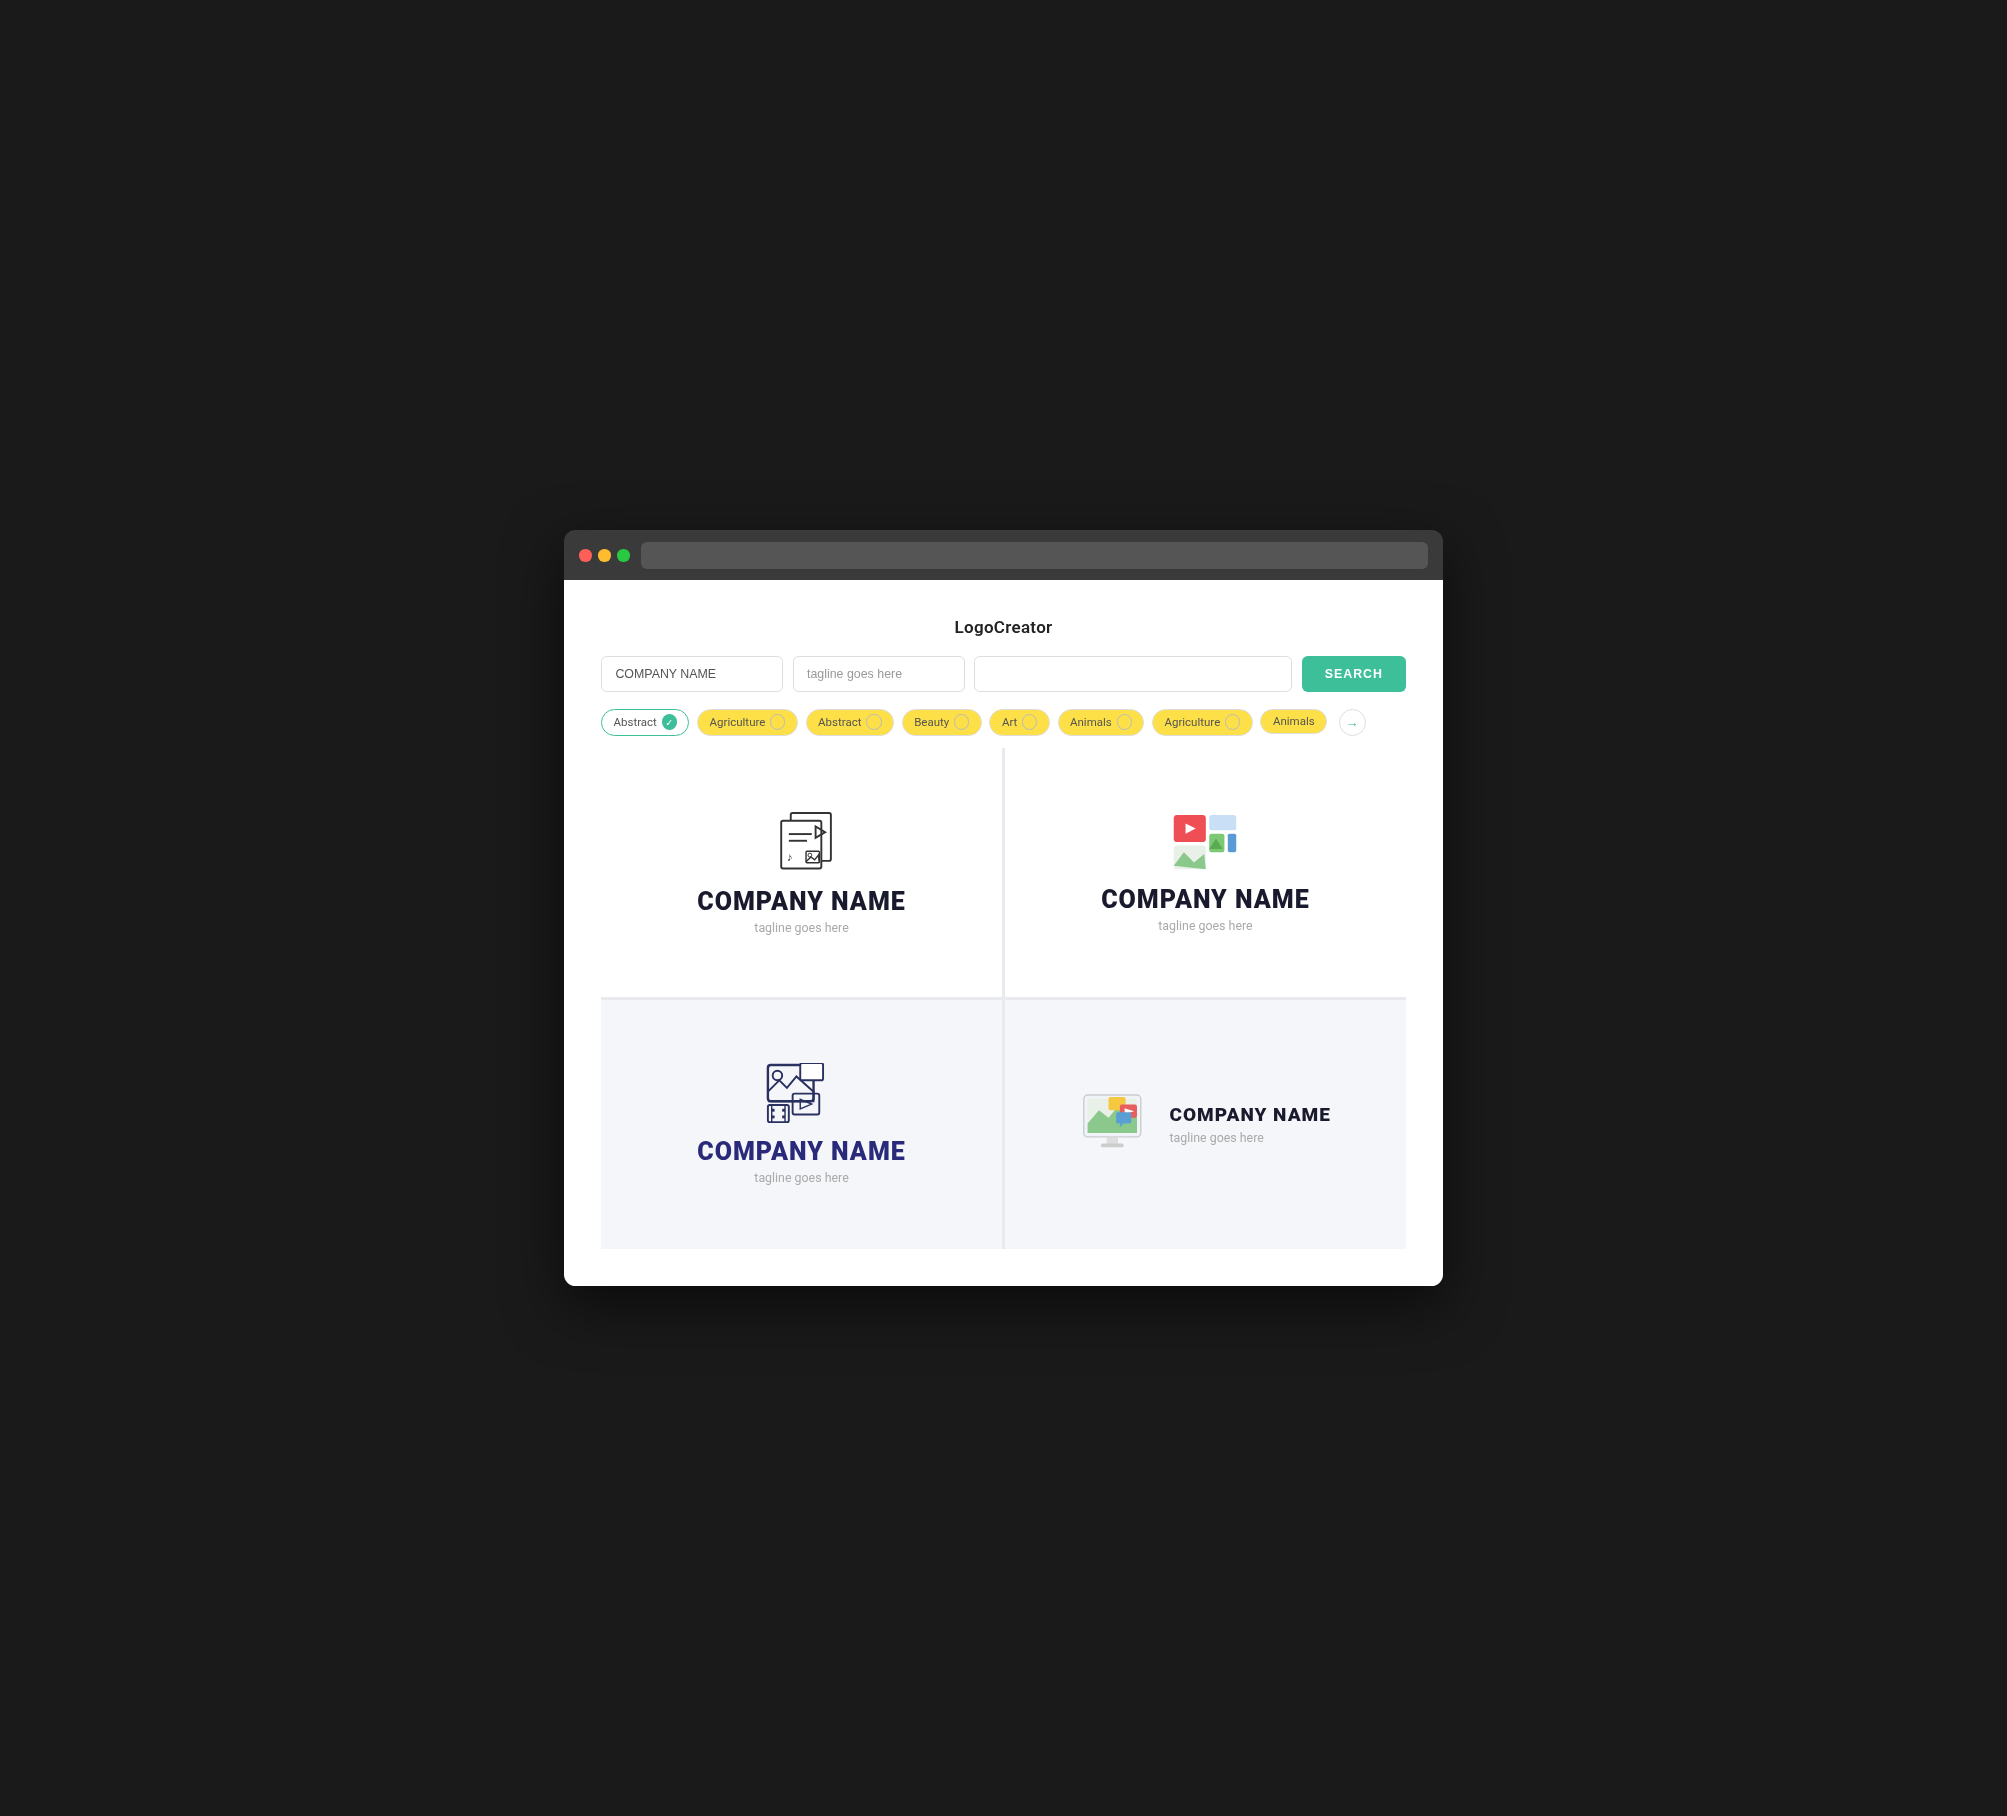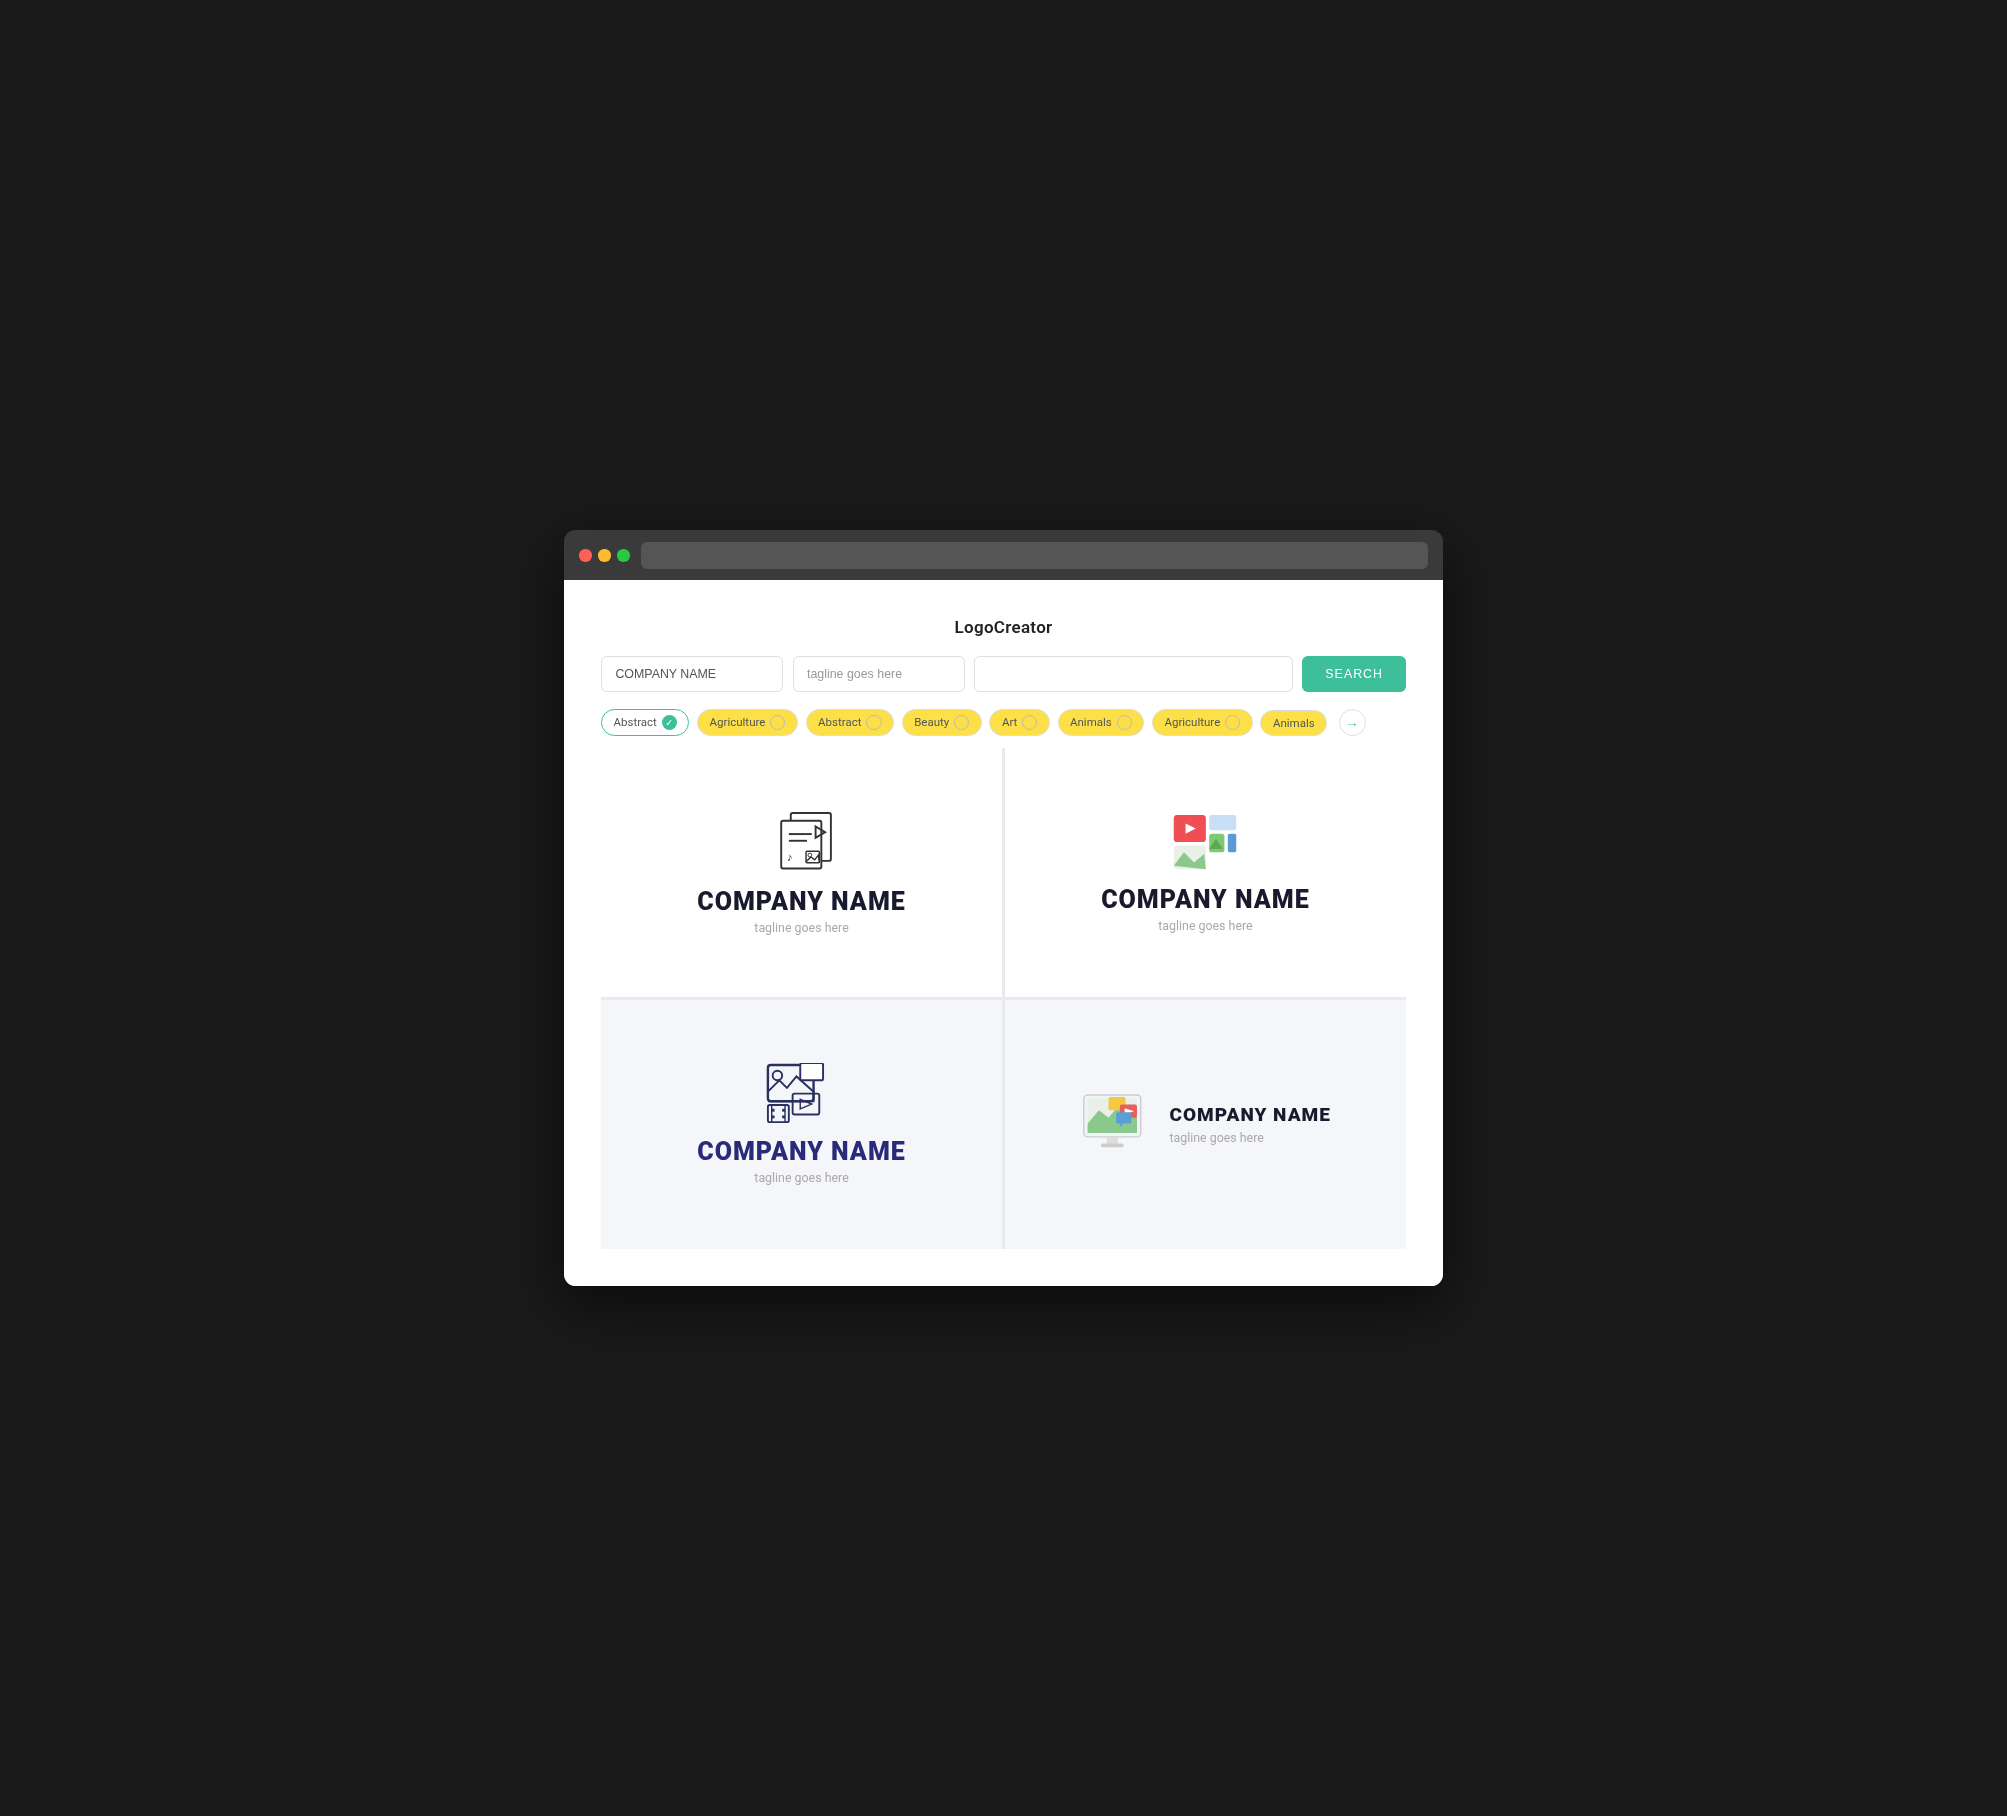--- a/index.html
+++ b/index.html
@@ -93,28 +93,28 @@
       color: #999;
     }
 
     .search-button {
       background: #3dbf99;
       color: white;
       border: none;
       border-radius: 5.7px;
       padding: 9.6px 23px;
       font-size: 12.4px;
-      font-weight: 400;
+      font-weight: 700;
       letter-spacing: 1px;
       cursor: pointer;
     }
 
     .category-bar {
       display: flex;
-      align-items: flex-end;
+      align-items: flex-start;
       gap: 7.6px;
       margin-bottom: 12px;
       flex-wrap: nowrap;
       overflow: hidden;
     }
 
     .category-chip {
       display: flex;
       align-items: center;
       gap: 4.8px;

